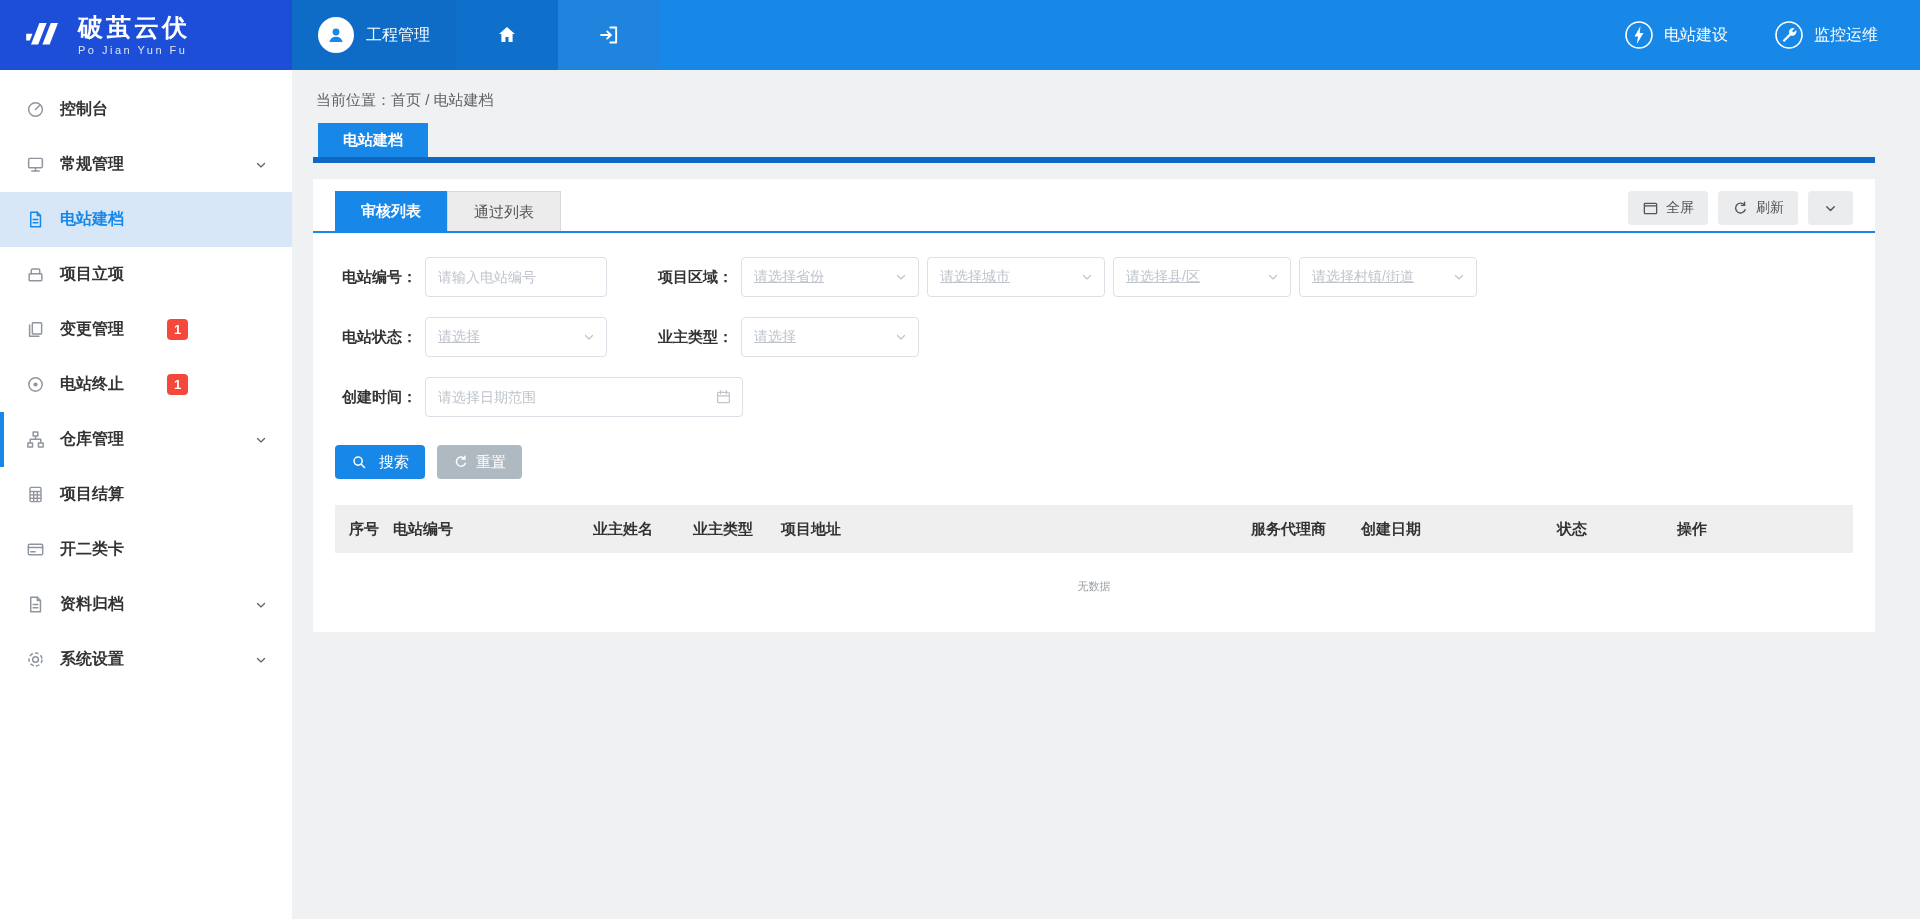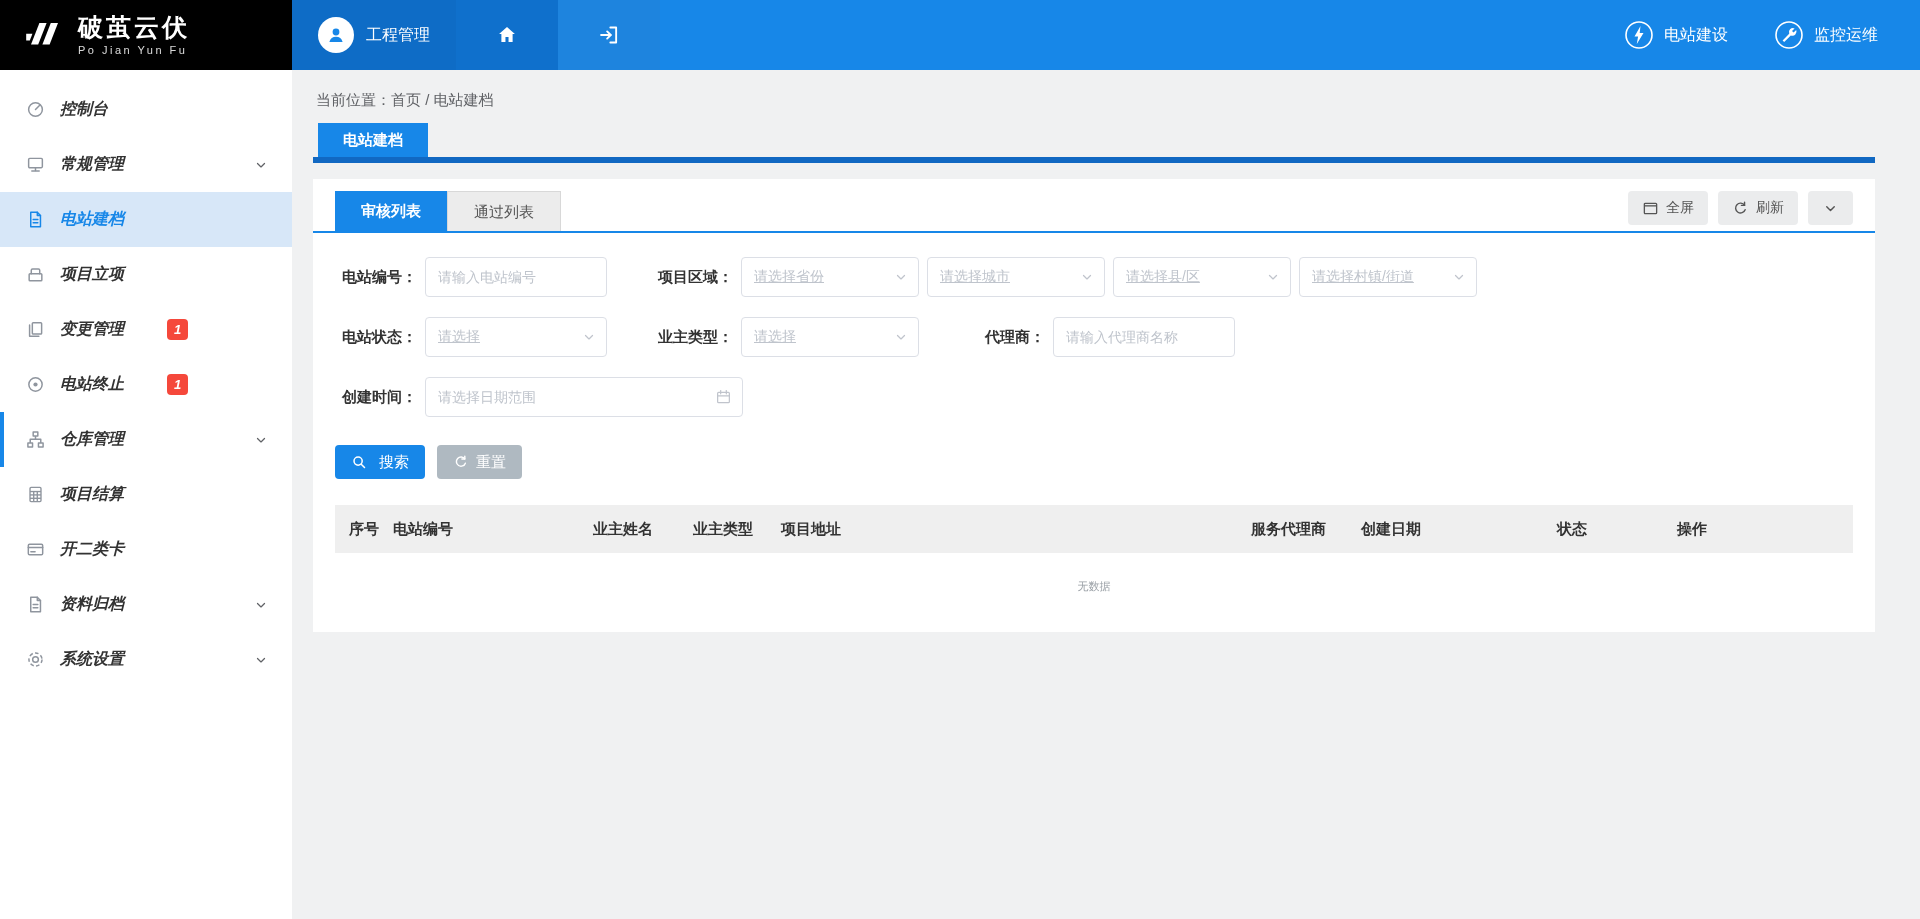--- a/index.html
+++ b/index.html
@@ -2,35 +2,35 @@
 <html><head>
 <meta charset="utf-8">
 <style>
   * { margin:0; padding:0; box-sizing:border-box; }
   html,body { width:1920px; height:919px; overflow:hidden; }
   body { font-family:"Liberation Sans","DejaVu Sans",sans-serif; background:#f0f1f2; color:#333; }
   svg { display:block; }
 
   
   .app-header { position:fixed; top:0; left:0; right:0; height:70px; background:#1787e8; display:flex; align-items:stretch; color:#fff; z-index:20; }
-  .logo-block { width:292px; flex:none; background:#000000; display:flex; align-items:center; gap:14px; padding-left:22px; }
+  .logo-block { width:292px; flex:none; background:#1d4ed8; display:flex; align-items:center; gap:14px; padding-left:22px; }
   .logo-title { font-size:25px; font-weight:bold; letter-spacing:3px; line-height:1.05; }
   .logo-subtitle { font-size:11px; letter-spacing:2.5px; opacity:.85; margin-top:3px; }
   .hdr-user { background:#0e6cc6; display:flex; align-items:center; gap:12px; padding:0 26px; cursor:pointer; }
   .avatar { width:36px; height:36px; border-radius:50%; background:#fff; color:#1787e8; display:flex; align-items:center; justify-content:center; }
   .company { font-size:16px; }
   .hdr-btn { width:102px; display:flex; align-items:center; justify-content:center; cursor:pointer; }
   .hdr-home { background:#0f70cc; }
   .hdr-exit { background:#1e84de; }
   .hdr-right { margin-left:auto; display:flex; align-items:center; gap:46px; padding-right:42px; }
   .hdr-nav-item { display:flex; align-items:center; gap:10px; font-size:16px; cursor:pointer; }
 
   
   .sidebar { position:fixed; top:70px; left:0; bottom:0; width:292px; background:#fff; padding-top:12px; z-index:10; }
-  .side-item { height:55px; display:flex; align-items:center; gap:15px; font-size:16px; font-weight:700; color:#333; cursor:pointer; padding:0 24px 0 22px; border-left:4px solid transparent;font-style:italic; }
+  .side-item { height:55px; display:flex; align-items:center; gap:15px; font-size:16px; font-weight:700; color:#333; cursor:pointer; padding:0 24px 0 22px; border-left:4px solid transparent; }
   .s-icon { color:#8f959e; display:flex; flex:none; }
   .side-item.active { background:#d7e7f8; color:#1787e8; }
   .side-item.active .s-icon { color:#1787e8; }
   .side-item.highlighted { border-left-color:#1787e8; }
   .s-caret { margin-left:auto; color:#606266; display:flex; }
   .s-badge { margin-left:28px; background:#f5483b; color:#fff; font-size:13px; font-weight:bold; min-width:21px; height:21px; border-radius:4px; display:inline-flex; align-items:center; justify-content:center; padding:0 4px; }
 
   
   .main { margin-left:292px; padding-top:70px; height:919px; }
   .breadcrumb { padding:21px 0 13px 24px; font-size:15px; color:#606266; }
@@ -378,24 +378,20 @@
         <div class="f-group">
           <label class="f-label">业主类型：</label>
           <div class="f-select w178">
             <span class="ph">请选择</span>
             <span class="sel-caret">
                 <svg width="14" height="14" viewBox="0 0 18 18" fill="none" stroke="currentColor" stroke-width="1.6" stroke-linecap="round" stroke-linejoin="round">
                   <polyline points="4.5,7 9,11.5 13.5,7"></polyline>
                 </svg>
               </span>
           </div>
-        </div>
-        <div class="f-group">
-          <label class="f-label">代理商：</label>
-          <input class="f-input w182" type="text" placeholder="请输入代理商名称" style="">
         </div>
       </div>
 
       <div class="f-row">
         <div class="f-group">
           <label class="f-label">创建时间：</label>
           <div class="f-date">
             <input class="f-input w318" type="text" placeholder="请选择日期范围" style="">
             <span class="cal-icon">
               <svg width="17" height="17" viewBox="0 0 18 18" fill="none" stroke="currentColor" stroke-width="1.3" stroke-linecap="round">

